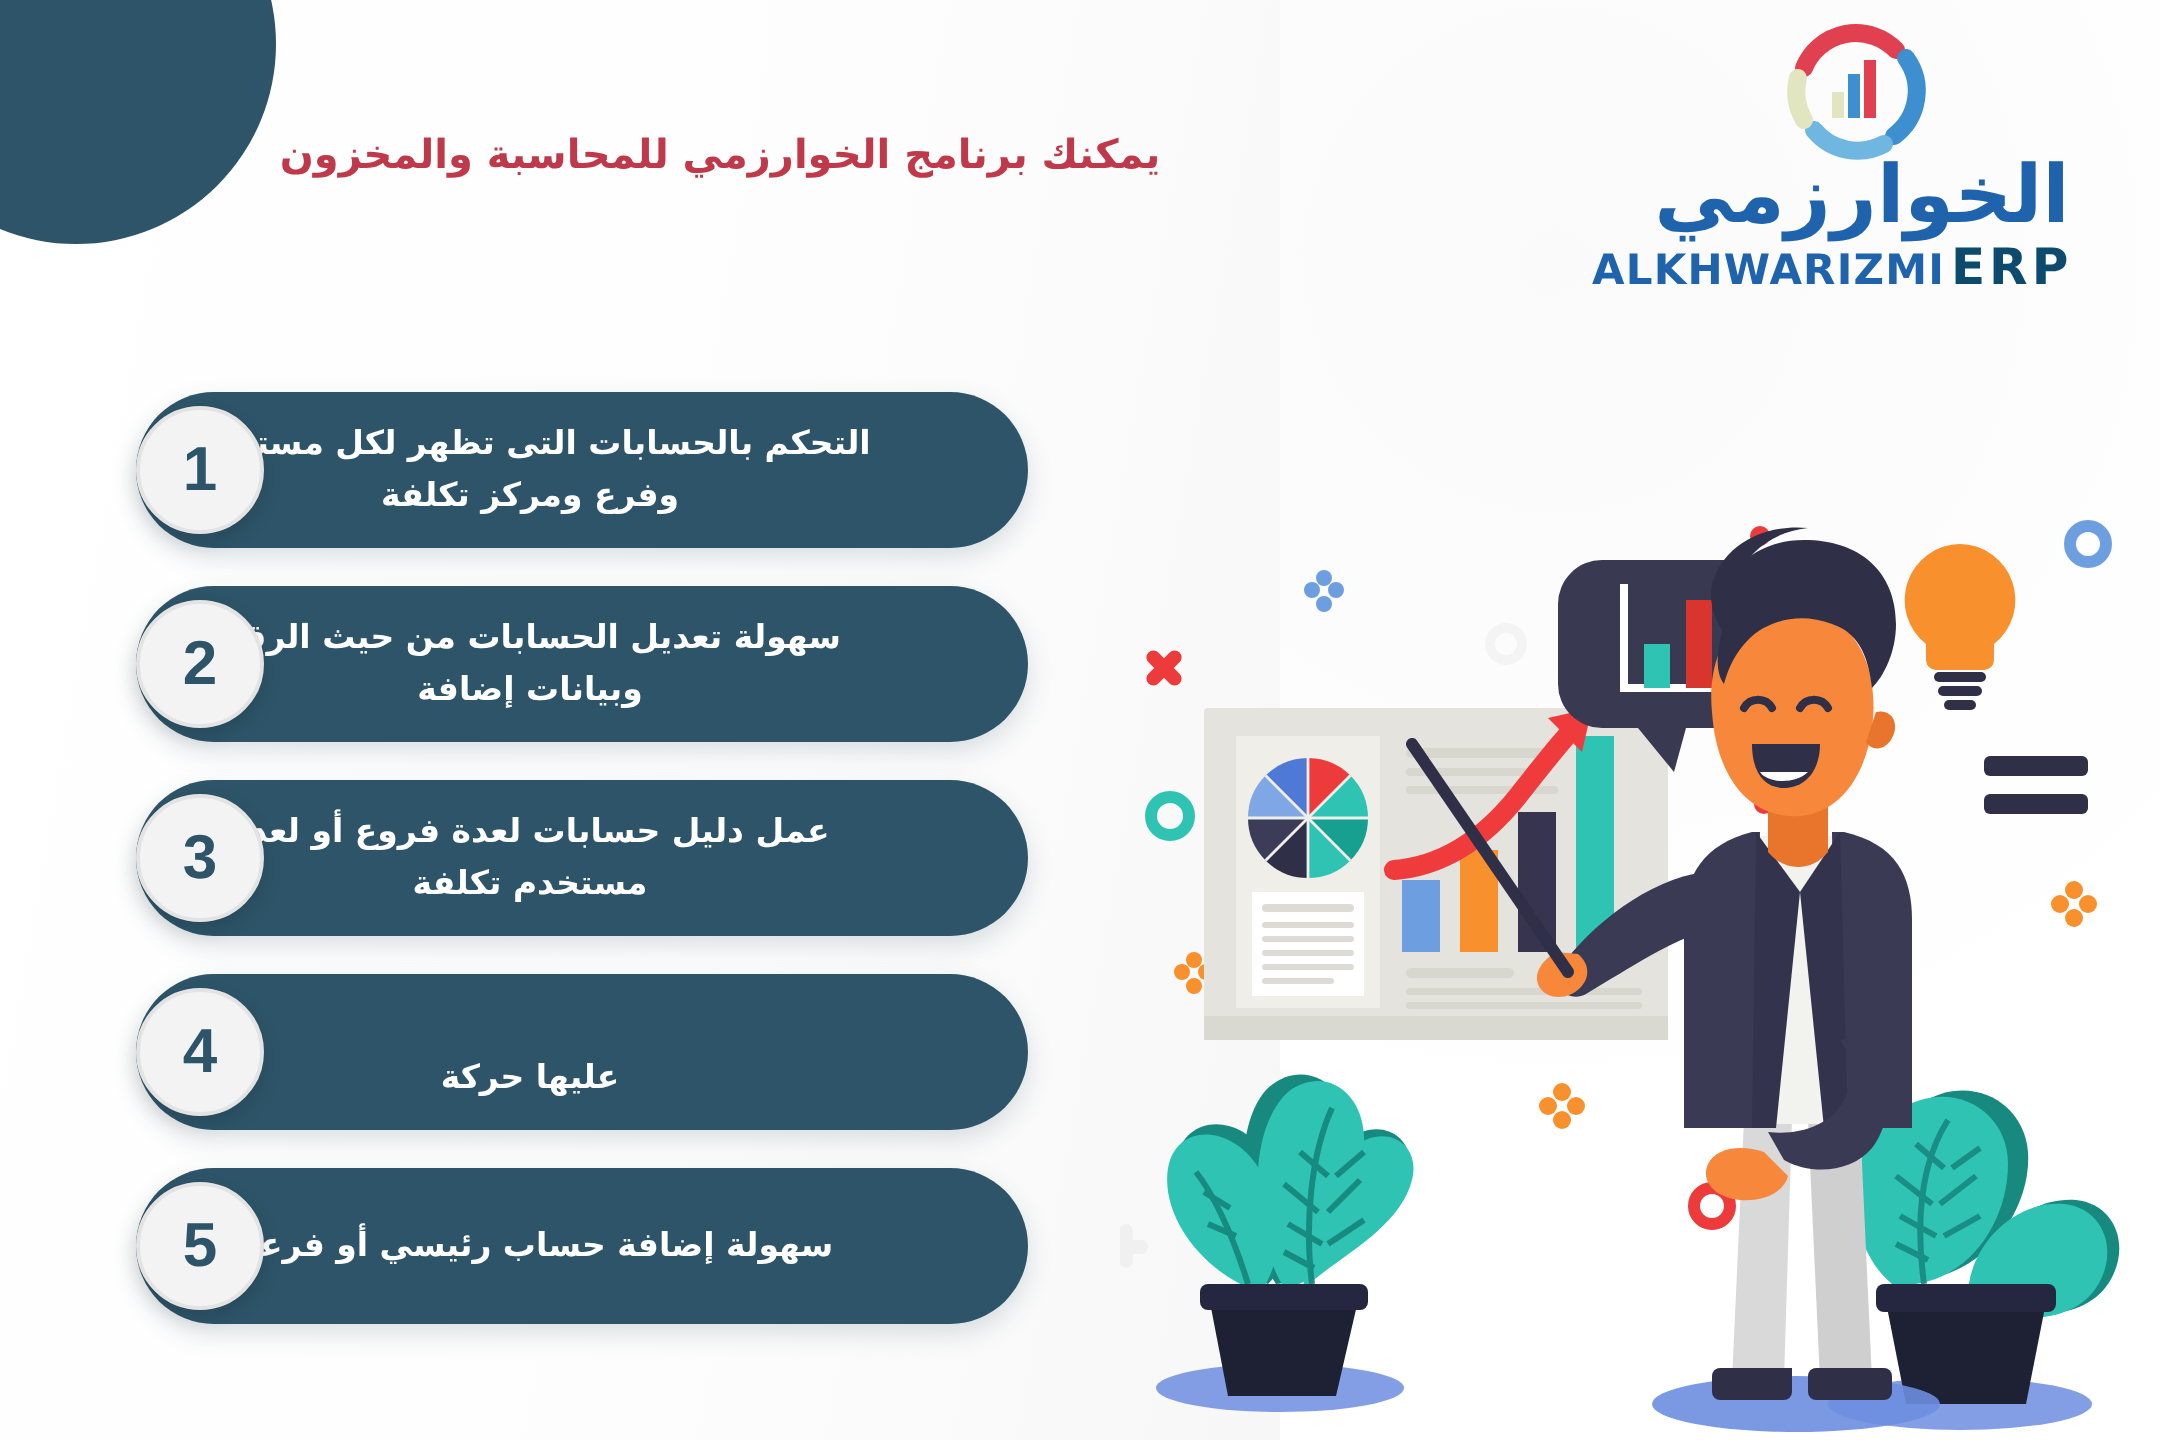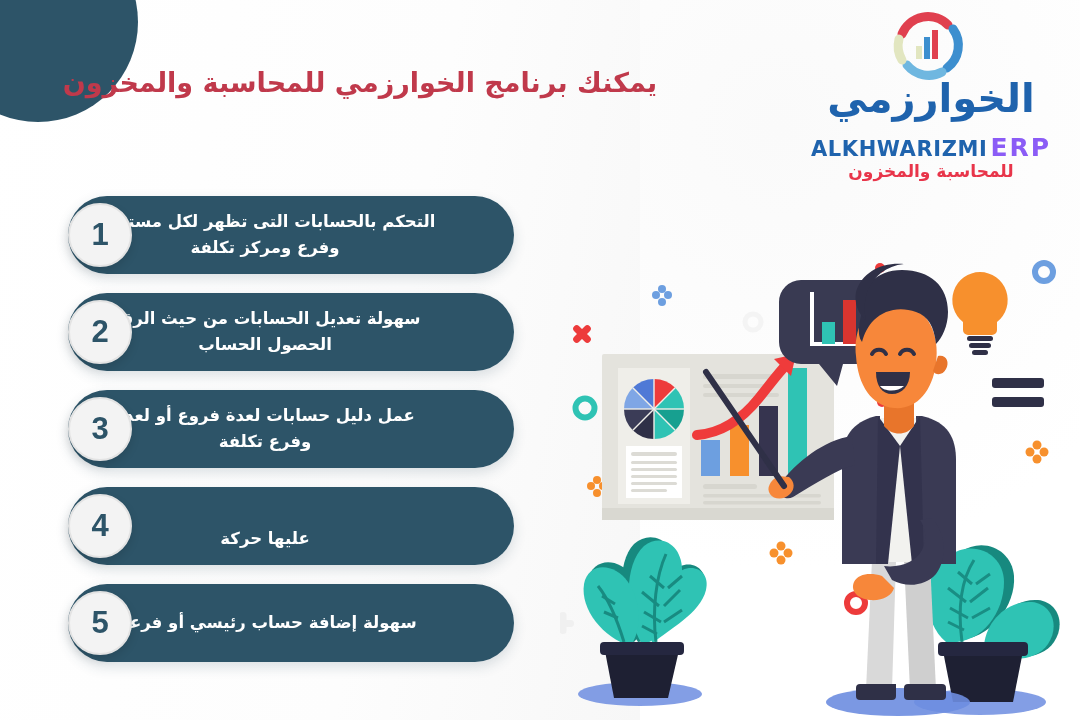--- a/index.html
+++ b/index.html
@@ -30,39 +30,39 @@
     background:linear-gradient(100deg,#ffffff 0%,#fdfdfd 60%,#f7f7f7 100%);
     z-index:1;
   }
 
   
   .headline{
     position:absolute; z-index:6;
     left:60px; top:62px; width:600px;
     text-align:center;
     color:#c0394b;
-    font-size:27px; font-weight:bold; line-height:1.52;
+    font-size:20px; font-weight:bold; line-height:1.52;
     direction:rtl;
   }
   .headline .ln{ display:block; white-space:nowrap; }
 
   
   .logo{ position:absolute; z-index:8; right:14px; top:6px; width:270px; text-align:center; }
   .logo-mark{ position:relative; width:92px; height:78px; margin:0 auto; }
   .logo-ar{
     display:block; margin-top:-6px;
     color:#1f63ad; font-size:40px; font-weight:bold; letter-spacing:1px;
     direction:rtl; line-height:1;
   }
   .logo-latin{
-    display:flex; justify-content:center; align-items:baseline; gap:3px;
-    margin-top:15px; direction:ltr;
+    display:flex; align-items:baseline; gap:3px;
+    margin-top:1px; direction:ltr;
   }
   .logo-latin .nm{ color:#1f63ad; font-size:21px; font-weight:bold; letter-spacing:.6px; }
-  .logo-latin .erp{ color:#8b5cf6; font-size:25px; font-weight:bold; letter-spacing:2px; }
+  .logo-latin .erp{ color:#0c4a6e; font-size:25px; font-weight:bold; letter-spacing:2px; }
   .logo-sub{
     display:block; color:#e8354a; font-size:17px; font-weight:bold;
     direction:rtl; margin-top:-1px;
   }
 
   
   .list{ position:absolute; z-index:6; left:68px; top:196px; width:490px; }
   .row{ position:relative; height:78px; margin-bottom:19px; }
   .pill{
     position:absolute; inset:0 44px 0 0;
@@ -114,50 +114,49 @@
         <rect x="39" y="31" width="6" height="22" fill="#3d8fcf"></rect>
         <rect x="47" y="24" width="6" height="29" fill="#e0404f"></rect>
       </g>
     </svg>
   </div>
   <span class="logo-ar">الخوارزمي</span>
   <div class="logo-latin">
     <span class="nm">ALKHWARIZMI</span>
     <span class="erp">ERP</span>
   </div>
-  <span class="logo-sub">للمحاسبة والمخزون</span>
 </div>
 
 <div class="list">
 
   <div class="row">
     <div class="pill">
       <div class="pill-text">
         <span>التحكم بالحسابات التى تظهر لكل مستخدم</span><br>
         <span>وفرع ومركز تكلفة</span>
       </div>
     </div>
     <div class="badge">1</div>
   </div>
 
   <div class="row">
     <div class="pill">
       <div class="pill-text">
         <span>سهولة تعديل الحسابات من حيث الرقم</span><br>
-        <span>الحصول الحساب</span>
+        <span>وبيانات إضافة</span>
       </div>
     </div>
     <div class="badge">2</div>
   </div>
 
   <div class="row">
     <div class="pill">
       <div class="pill-text">
         <span>عمل دليل حسابات لعدة فروع أو لعدة</span><br>
-        <span>وفرع تكلفة</span>
+        <span>مستخدم تكلفة</span>
       </div>
     </div>
     <div class="badge">3</div>
   </div>
 
   <div class="row">
     <div class="pill">
       <div class="pill-text">
         <br>
         <span>عليها حركة</span>

